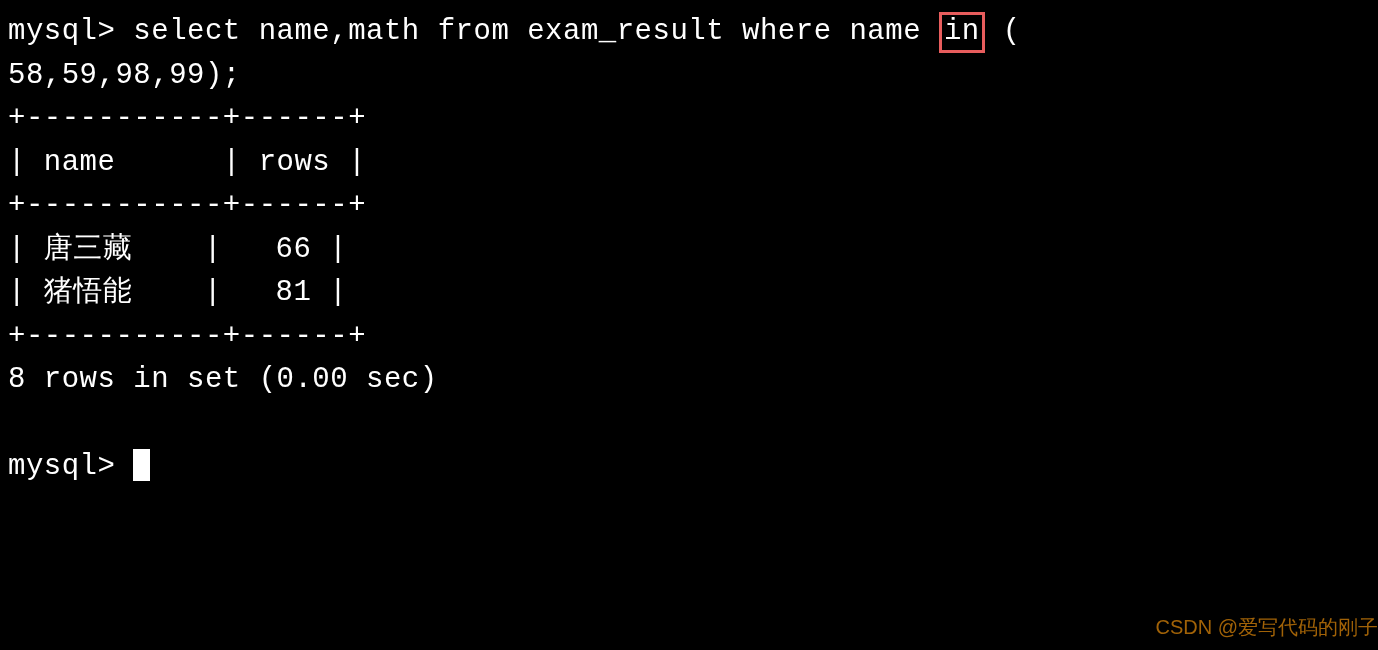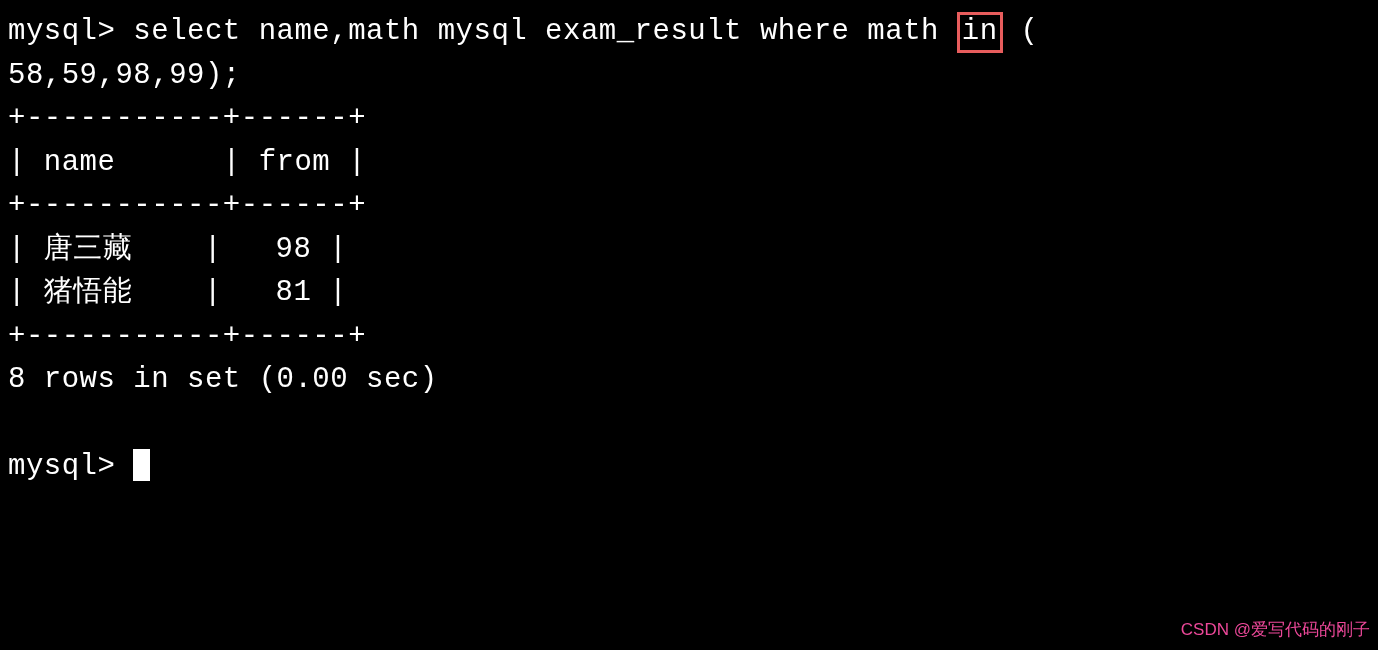--- a/index.html
+++ b/index.html
@@ -34,38 +34,38 @@
       display: inline-block;
       width: 17px;
       height: 32px;
       background-color: #ffffff;
       vertical-align: text-bottom;
       margin-bottom: 2px;
     }
     .watermark {
       position: absolute;
       bottom: 8px;
-      right: 8px;
-      color: #ec4899;
-      font-size: 17px;
+      right: 0;
+      color: #a16207;
+      font-size: 20px;
       font-family: Arial, sans-serif;
       letter-spacing: 0;
     }
     .blank-line {
       height: 1.5em;
     }
   </style>
 </head>
 <body>
 
-<div class="terminal-line"><span>mysql&gt;</span> <span>select name,math mysql exam_result where math </span><span class="highlight-box">in</span><span> (</span></div>
+<div class="terminal-line"><span>mysql&gt;</span> <span>select name,math from exam_result where name </span><span class="highlight-box">in</span><span> (</span></div>
 <div class="terminal-line">58,59,98,99);</div>
 <div class="terminal-line">+-----------+------+</div>
-<div class="terminal-line">| name      | from |</div>
+<div class="terminal-line">| name      | rows |</div>
 <div class="terminal-line">+-----------+------+</div>
-<div class="terminal-line">| 唐三藏    |   98 |</div>
+<div class="terminal-line">| 唐三藏    |   66 |</div>
 <div class="terminal-line">| 猪悟能    |   81 |</div>
 <div class="terminal-line">+-----------+------+</div>
 <div class="terminal-line">8 rows in set (0.00 sec)</div>
 <div class="blank-line"></div>
 <div class="terminal-line"><span>mysql&gt;</span> <span class="cursor"></span></div>
 
 <div class="watermark">CSDN @爱写代码的刚子</div>
 
 </body></html>

